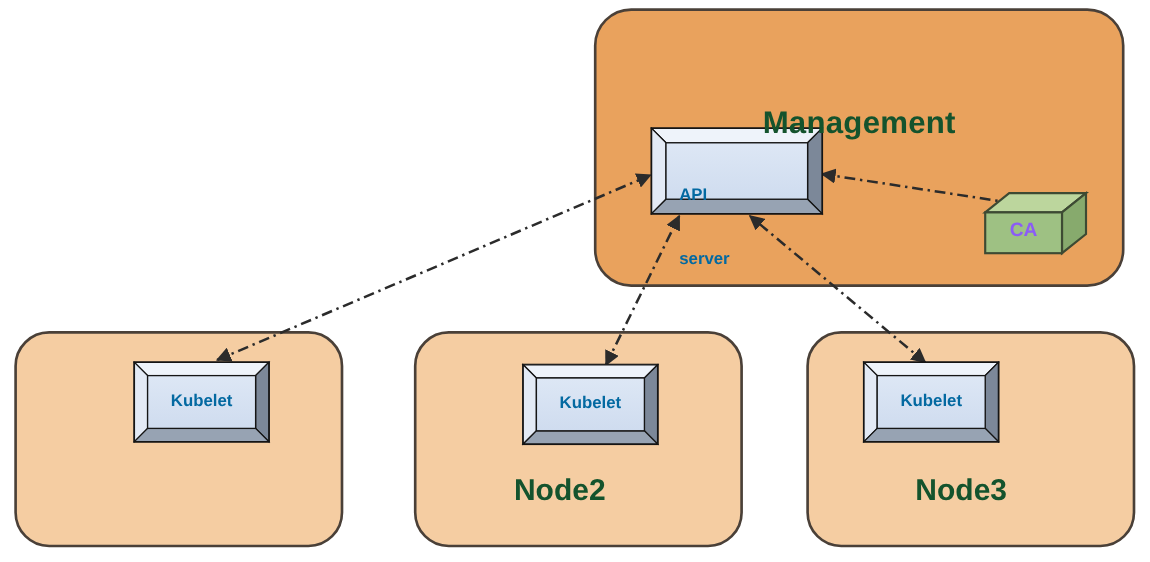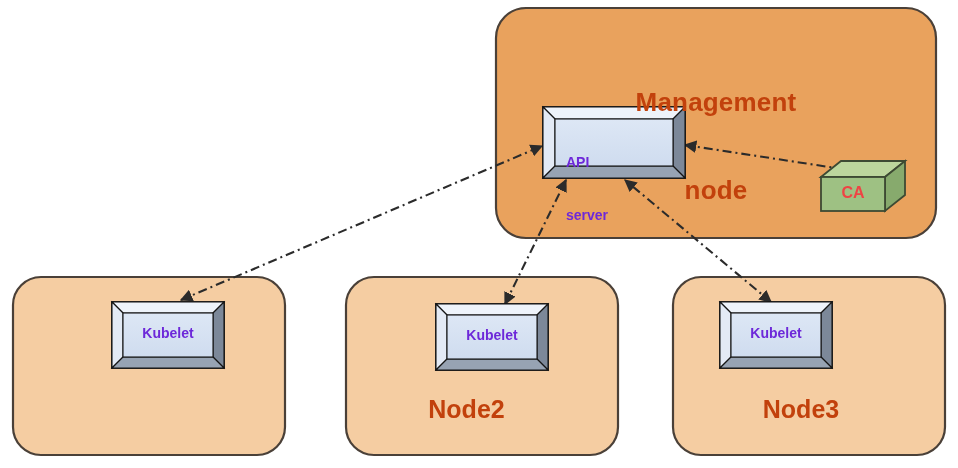--- a/index.html
+++ b/index.html
@@ -20,46 +20,46 @@
     left: 0;
     top: 0;
     width: 958px;
     height: 468px;
   }
   .label-text {
     position: absolute;
     pointer-events: none;
     white-space: pre;
     text-align: center;
-    color: #c2410c;
+    color: #14532d;
   }
   .container-title {
     font-size: 26px;
     font-weight: bold;
     line-height: 1.12;
     letter-spacing: 0.2px;
   }
   .node-title {
     font-size: 25px;
     font-weight: bold;
     line-height: 1.1;
   }
   .box-text {
     font-size: 14px;
     font-weight: bold;
     line-height: 1.25;
-    color: #6d28d9;
+    color: #0369a1;
   }
   .box-text.left {
     text-align: left;
   }
   .ca-text {
     font-size: 16px;
     font-weight: bold;
-    color: #ef4444;
+    color: #8b5cf6;
   }
 </style>
 </head>
 <body>
 
 <div id="canvas">
 
   <svg class="layer" viewBox="0 0 958 468">
     <defs>
       <linearGradient id="svcGrad" x1="0" y1="0" x2="0" y2="1">
@@ -137,21 +137,20 @@
       <polygon points="720,302 832,302 821,313 731,313" fill="#eef3fa" stroke="#151515" stroke-width="1.1"></polygon>
       <polygon points="720,302 731,313 731,357 720,368" fill="#e3eaf5" stroke="#151515" stroke-width="1.1"></polygon>
       <polygon points="832,302 832,368 821,357 821,313" fill="#7c8899" stroke="#151515" stroke-width="1.1"></polygon>
       <polygon points="720,368 731,357 821,357 832,368" fill="#97a3b3" stroke="#151515" stroke-width="1.1"></polygon>
       <rect x="731" y="313" width="90" height="44" fill="url(#svcGrad)" stroke="#151515" stroke-width="1.1"></rect>
     </g>
   </svg>
 
   <div class="label-text container-title" style="left:556px; top:30px; width:320px;">
     <div>Management</div>
-    <div>node</div>
   </div>
 
   <div class="label-text box-text left" style="left:566px; top:119px; width:100px;">
     <div>API</div>
     <div>server</div>
   </div>
 
   <div class="label-text ca-text" style="left:821px; top:184px; width:64px;">CA</div>
 
   <div class="label-text box-text" style="left:123px; top:325px; width:90px;">Kubelet</div>

